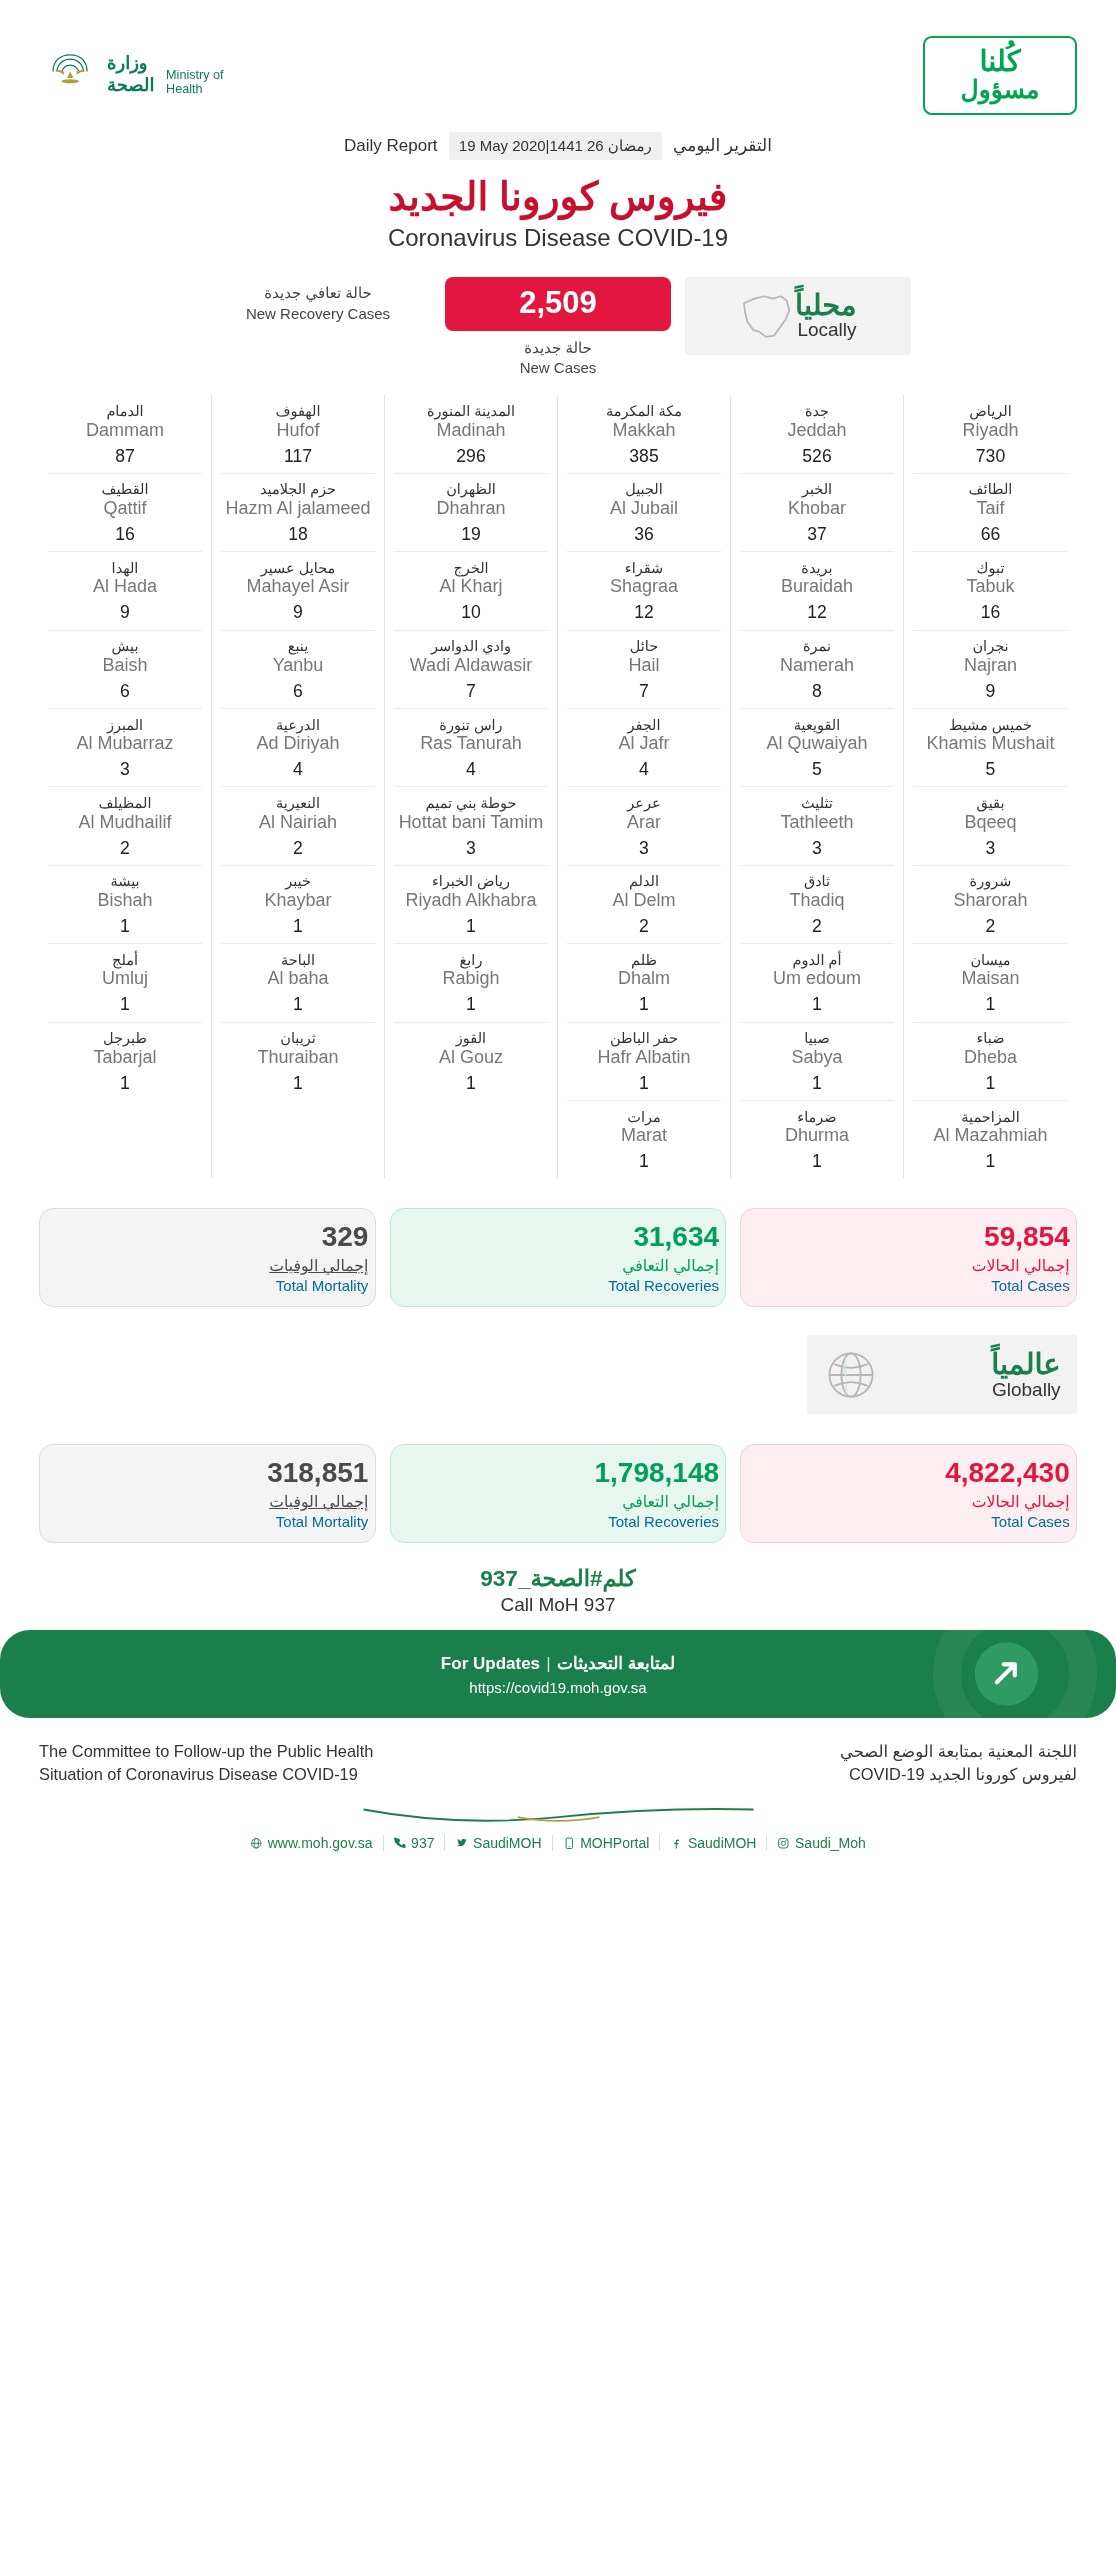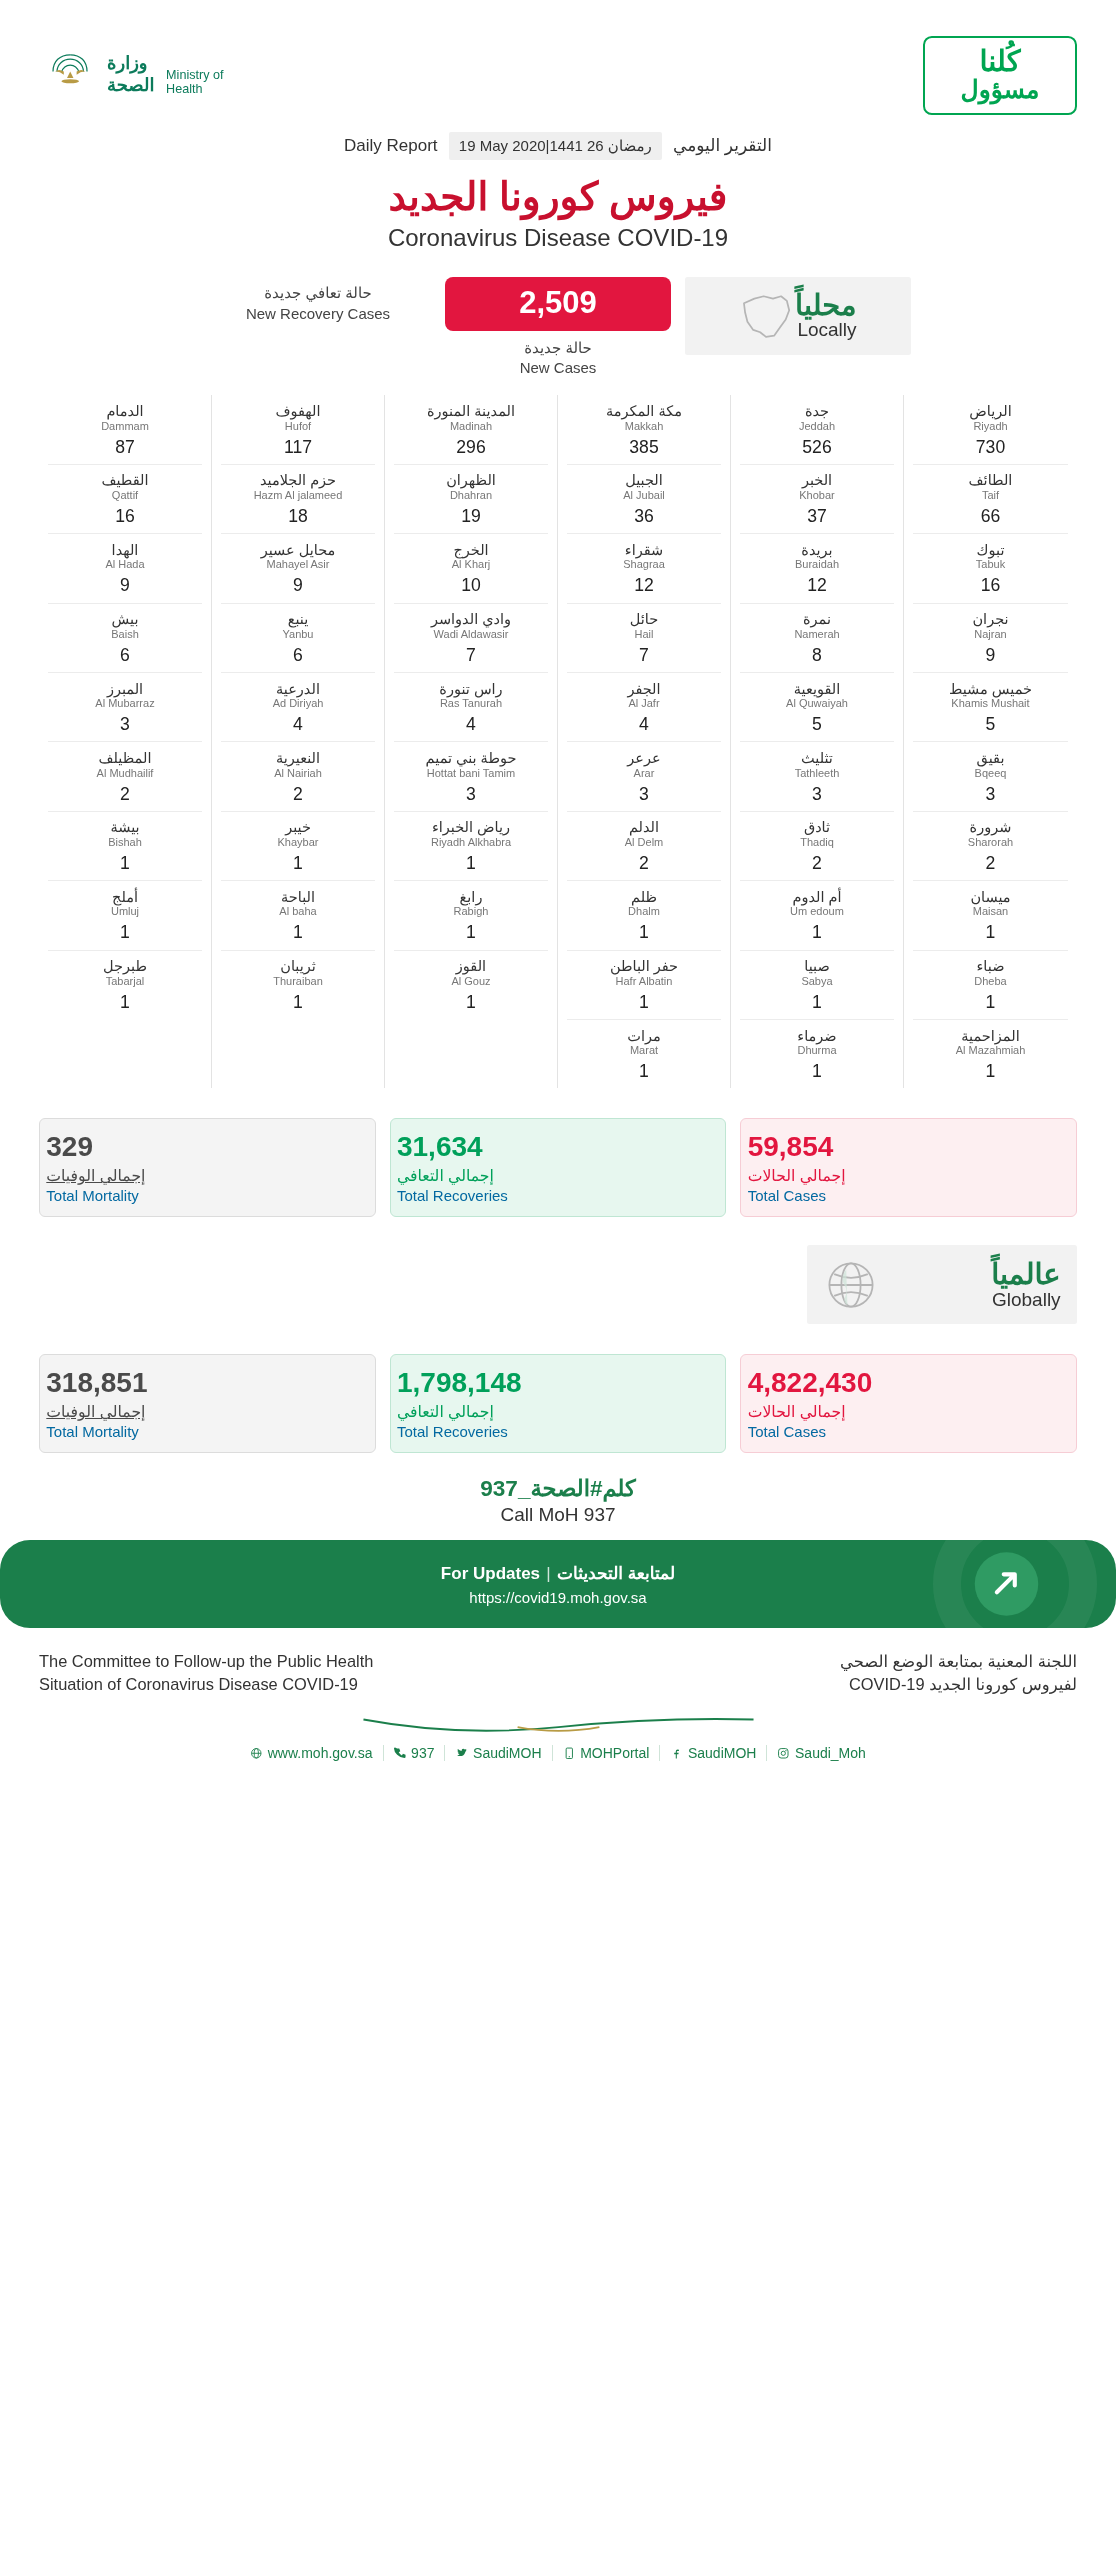--- a/index.html
+++ b/index.html
@@ -125,34 +125,34 @@
     grid-template-columns: repeat(6, 1fr);
     gap: 0;
     margin: 19px 39px 0 39px;
     direction: rtl;
   }
   .city-col { padding: 0 8.8px; }
   .city-col + .city-col { border-right: 0.6px solid #e3e3e3; }
   .city-cell { padding: 7.5px 0 6.3px 0; text-align: center; }
   .city-cell + .city-cell { border-top: 0.6px solid #ececec; }
   .city-ar { font-size: 14.5px; color: #333; direction: rtl; }
-  .city-en { font-size: 11px; color: #777; margin-top: 0.6px; direction: ltr; }
+  .city-en { font-size: 18px; color: #777; margin-top: 0.6px; direction: ltr; }
   .city-val { font-size: 17.6px; color: #222; margin-top: 5px; direction: ltr; }
 
   
   .totals {
     display: flex;
     justify-content: center;
     gap: 14px;
     margin: 30px 39px 0 39px;
   }
   .tot-card {
     flex: 1 1 0;
-    border-radius: 6px;
-    text-align: left;
+    border-radius: 14px;
+    text-align: right;
     padding: 11.3px 6.3px 12.6px 6.3px;
     border: 0.6px solid transparent;
   }
   .tot-card .num { font-size: 28px; font-weight: bold; }
   .tot-card .ar { font-size: 15.7px; margin-top: 3.8px; direction: rtl; }
   .tot-card .en { font-size: 15px; margin-top: 1.3px; color: #0369a1; }
 
   .tot-mortality { background: #f4f4f4; border-color: #dcdcdc; }
   .tot-mortality .num { color: #4a4a4a; }
   .tot-mortality .ar { color: #4a4a4a; text-decoration: underline; }

